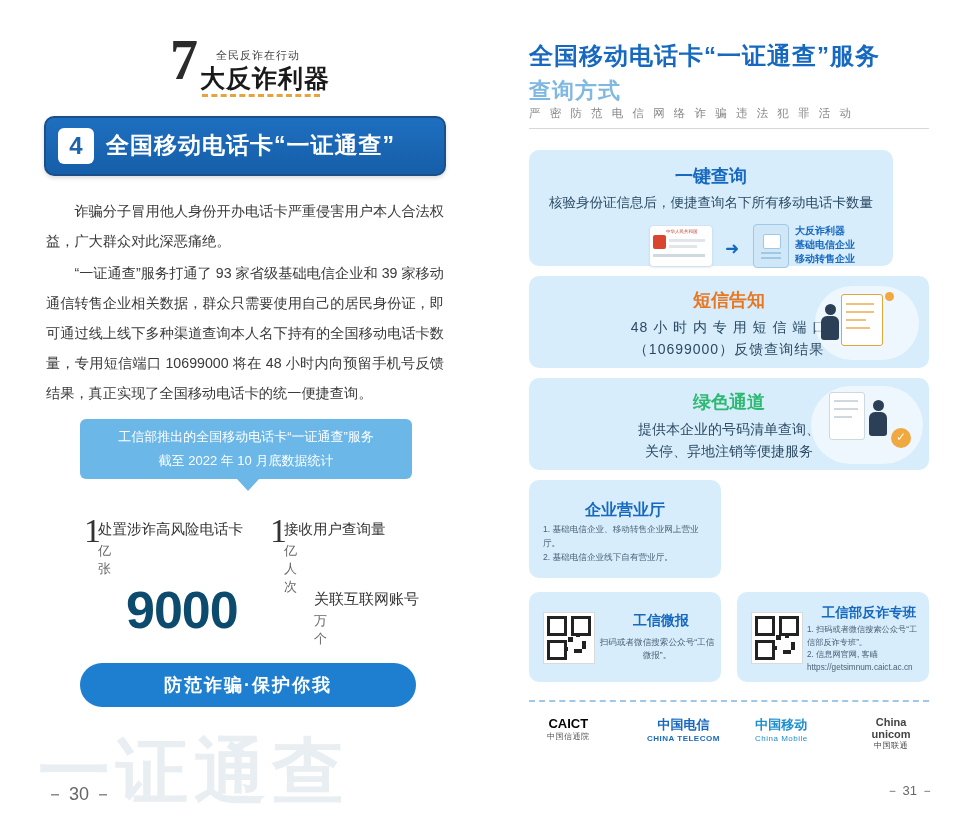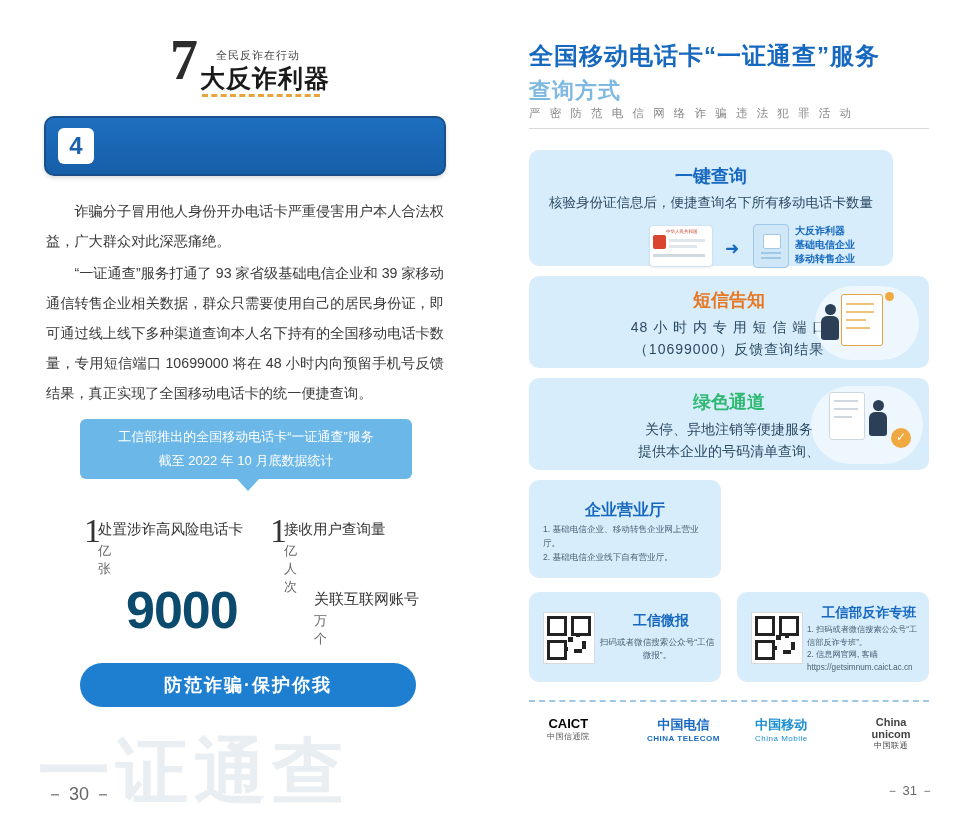--- a/index.html
+++ b/index.html
@@ -195,20 +195,21 @@
 
     <div class="logo7">
       <span class="big7">7</span>
       <span class="small-top">全民反诈在行动</span>
       <span class="big-text">大反诈利器</span>
       <span class="dashline"></span>
     </div>
 
     <div class="titlebar">
       <span class="num">4</span>
+      <span class="txt">全国移动电话卡“一证通查”</span>
     </div>
 
     <div class="body-text">
       <p>诈骗分子冒用他人身份开办电话卡严重侵害用户本人合法权益，广大群众对此深恶痛绝。</p>
       <p>“一证通查”服务打通了 93 家省级基础电信企业和 39 家移动通信转售企业相关数据，群众只需要使用自己的居民身份证，即可通过线上线下多种渠道查询本人名下持有的全国移动电话卡数量，专用短信端口 10699000 将在 48 小时内向预留手机号反馈结果，真正实现了全国移动电话卡的统一便捷查询。</p>
     </div>
 
     <div class="statbox">
       <div>工信部推出的全国移动电话卡“一证通查”服务</div>
       <div>截至 2022 年 10 月底数据统计</div>
@@ -285,22 +286,22 @@
         <span class="ln" style="top:32px;width:24px;"></span>
       </div>
       <span class="p-head" style="left:296px;top:28px;background:#2b3f56;"></span>
       <span class="p-body" style="left:292px;top:40px;background:#2b3f56;"></span>
       <span class="circle-ico" style="left:356px;top:16px;width:9px;height:9px;background:#f0a841;"></span>
     </div>
 
     <div class="card c3">
       <div class="h">绿色通道</div>
       <div class="p">
+        <div>提供本企业的号码清单查询、</div>
         <div>关停、异地注销等便捷服务</div>
-        <div>提供本企业的号码清单查询、</div>
       </div>
       <div class="blob" style="left:282px;top:8px;width:112px;height:78px;"></div>
       <div class="doc" style="left:300px;top:14px;width:34px;height:46px;border-color:#cfd8de;">
         <span class="ln" style="top:7px;width:24px;background:#cfd8de;"></span>
         <span class="ln" style="top:15px;width:24px;background:#cfd8de;"></span>
         <span class="ln" style="top:23px;width:18px;background:#cfd8de;"></span>
       </div>
       <span class="p-head" style="left:344px;top:22px;"></span>
       <span class="p-body" style="left:340px;top:34px;"></span>
       <span class="circle-ico" style="left:362px;top:50px;width:20px;height:20px;background:#f0a841;"></span>

